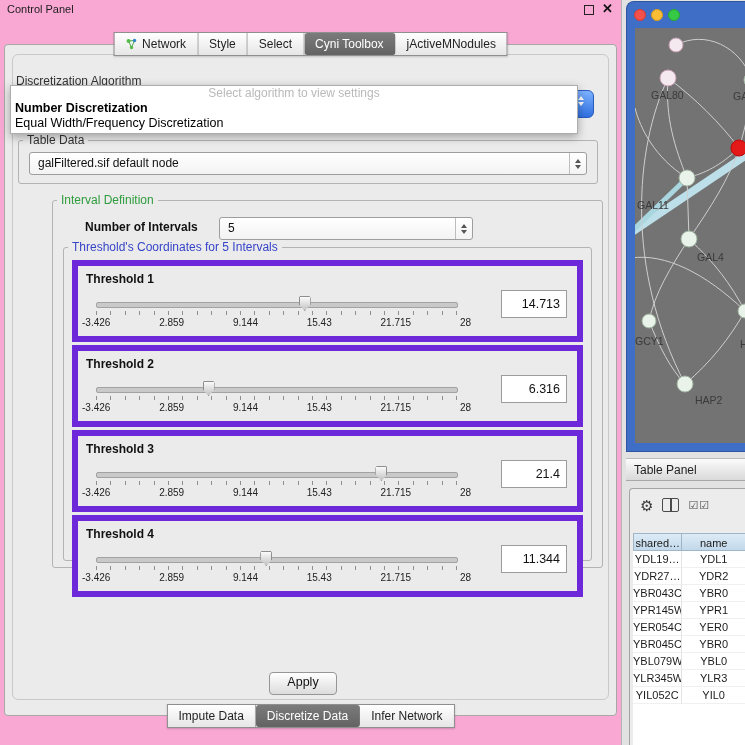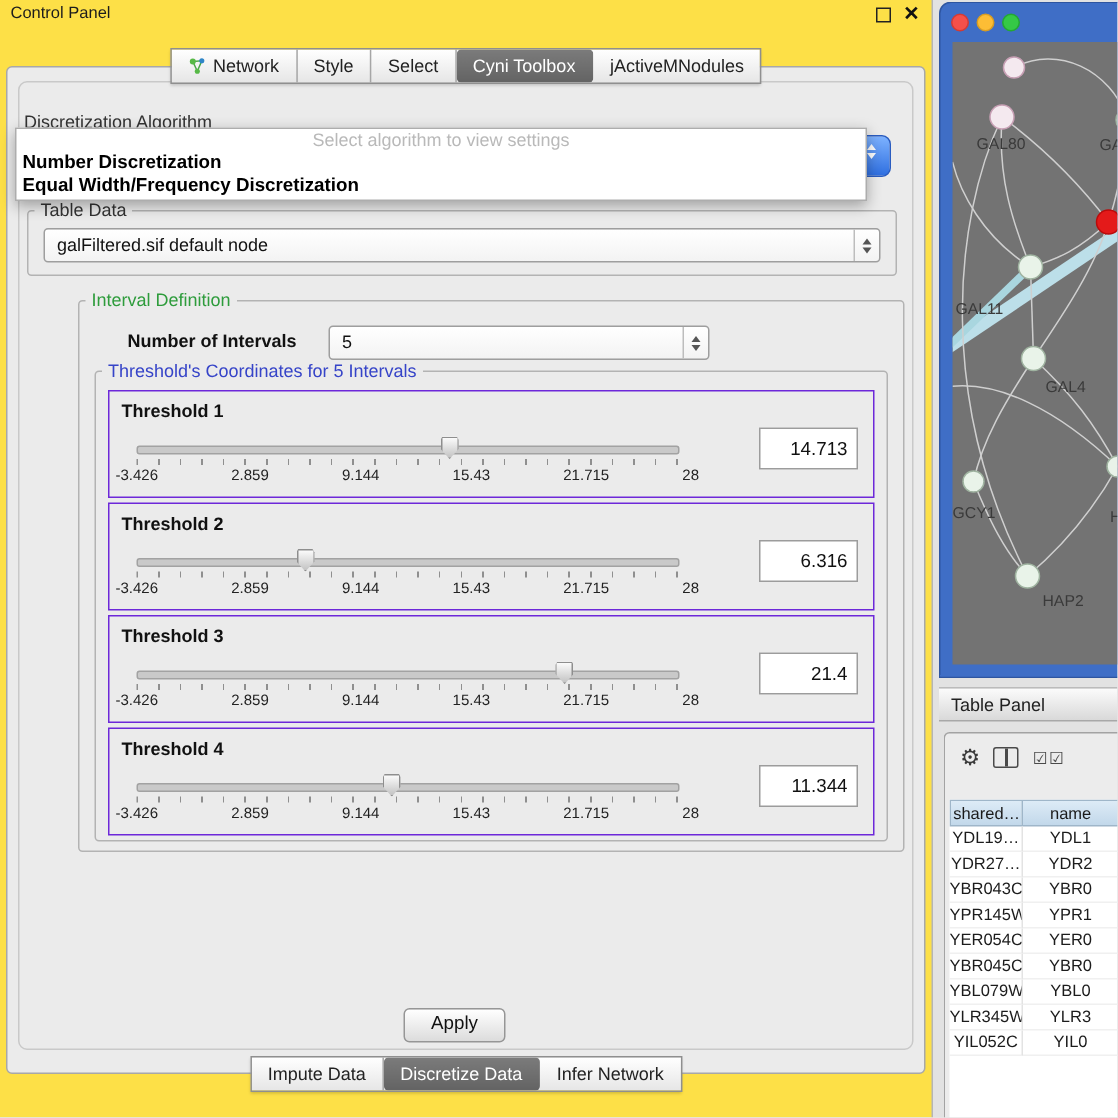--- a/index.html
+++ b/index.html
@@ -4,21 +4,21 @@
 <style>
   html,body { margin:0; padding:0; }
   body {
     width:745px; height:745px; overflow:hidden;
     font-family:"Liberation Sans", sans-serif;
     background:#e2e2e2;
   }
   .screen { position:relative; width:745px; height:745px; background:#e2e2e2; overflow:hidden; }
 
   
-  .cp { position:absolute; left:0; top:0; width:621px; height:745px; background:#fde047; border-right:1px solid #b5b5b5; }
+  .cp { position:absolute; left:0; top:0; width:621px; height:745px; background:#f9a8d4; border-right:1px solid #b5b5b5; }
   .cp-title { position:absolute; left:7px; top:3px; font-size:11px; color:#1c1c1c; }
   .winbtn-float { position:absolute; right:27px; top:5px; width:8px; height:8px; border:1.5px solid #222; background:transparent; }
   .winbtn-close { position:absolute; right:8px; top:1px; font-size:13px; font-weight:bold; color:#111; }
 
   .panel-outline { position:absolute; left:4px; right:4px; top:44px; bottom:29px; border:1px solid #a8a8a8; border-radius:4px; background:#ebebeb; }
   .panel-inner { position:absolute; left:12px; right:12px; top:54px; height:644px; border:1px solid #c9c9c9; border-radius:6px; background:#ebebeb; }
 
   
   .tabrow { position:absolute; left:50%; transform:translateX(-50%); display:flex; align-items:stretch; height:22px;
             background:linear-gradient(#ffffff,#e6e6e6); border:1px solid #8f8f8f; border-radius:0; z-index:6;
@@ -32,21 +32,21 @@
 
   
   .algo-label { position:absolute; left:16px; top:74px; font-size:12px; color:#333; z-index:2; }
   .combo-blue { position:absolute; left:568px; top:90px; width:24px; height:26px; border-radius:6px;
                 background:linear-gradient(#7db2ff,#2f6fe0); border:1px solid #2a5cc0; z-index:4; }
   .combo-blue .tri-up { margin:5px auto 2px auto; border-bottom-color:#fff; }
   .combo-blue .tri-down { margin:0 auto; border-top-color:#fff; }
   .algo-popup { position:absolute; left:10px; top:85px; width:566px; background:#fff; border:1px solid #adadad;
                 box-shadow:0 3px 9px rgba(0,0,0,.32); z-index:10; padding-bottom:2px; }
   .popup-placeholder { text-align:center; color:#b9b9b9; font-size:12px; height:15px; line-height:15px; }
-  .popup-item { font-size:12.5px; color:#000; padding:0 4px; height:15px; line-height:15px;font-weight:bold; }
+  .popup-item { font-size:12.5px; color:#000; padding:0 4px; height:15px; line-height:15px; }
   .popup-item.bold { font-weight:bold; }
 
   
   .group { position:absolute; border:1px solid #b3b3b3; border-radius:3px; }
   .group-label { position:absolute; top:-8px; left:4px; background:#ebebeb; padding:0 4px; font-size:12px; color:#333; white-space:nowrap; }
   .group-label.green { color:#2e9c3c; }
   .group-label.blue { color:#3644c8; }
 
   .g-tabledata { left:18px; top:140px; width:578px; height:42px; }
   .g-interval  { left:52px; top:200px; width:549px; height:366px; }
@@ -60,21 +60,21 @@
   .combo-stepper { position:absolute; right:0; top:0; bottom:0; width:16px; border-left:1px solid #bdbdbd;
                    display:flex; flex-direction:column; align-items:center; justify-content:center; gap:2px; }
   .tri-up { width:0; height:0; border-left:3.5px solid transparent; border-right:3.5px solid transparent; border-bottom:4px solid #555; }
   .tri-down { width:0; height:0; border-left:3.5px solid transparent; border-right:3.5px solid transparent; border-top:4px solid #555; }
   .td-combo { left:10px; right:10px; top:11px; height:21px; }
   .noi-label { position:absolute; left:32px; top:19px; font-weight:bold; font-size:12px; color:#111; }
   .noi-combo { left:166px; top:16px; width:252px; height:21px; }
 
   
   .thr-list { position:absolute; left:8px; right:8px; top:12px; }
-  .thr-panel { position:relative; height:70px; border:1px solid #6d28d9; background:#ebebeb; margin-bottom:3px; }
+  .thr-panel { position:relative; height:70px; border:6px solid #6d28d9; background:#ebebeb; margin-bottom:3px; }
   .thr-label { position:absolute; left:8px; top:6px; font-weight:bold; font-size:12px; color:#111; }
   .thr-track { position:absolute; left:18px; top:36px; width:360px; height:4px; background:#c9c9c9; border:1px solid #a2a2a2; border-radius:2px; }
   .thr-thumb { position:absolute; top:-7px; width:12px; height:15px; transform:translateX(-50%);
                clip-path:polygon(10% 0,90% 0,100% 14%,100% 55%,50% 100%,0 55%,0 14%);
                background:linear-gradient(#ffffff,#bfbfbf); box-shadow:inset 0 0 0 1px #8e8e8e; }
   .thr-ticks { position:absolute; left:18px; top:45px; width:361px; height:4px;
                background:repeating-linear-gradient(to right,#8f8f8f 0 1px,transparent 1px 14.4px); }
   .thr-scale { position:absolute; left:4px; top:51px; width:389px; display:flex; justify-content:space-between;
                font-size:10px; color:#222; }
   .thr-value { position:absolute; right:10px; top:24px; width:58px; height:26px; background:#fff; border:1px solid #9c9c9c;

